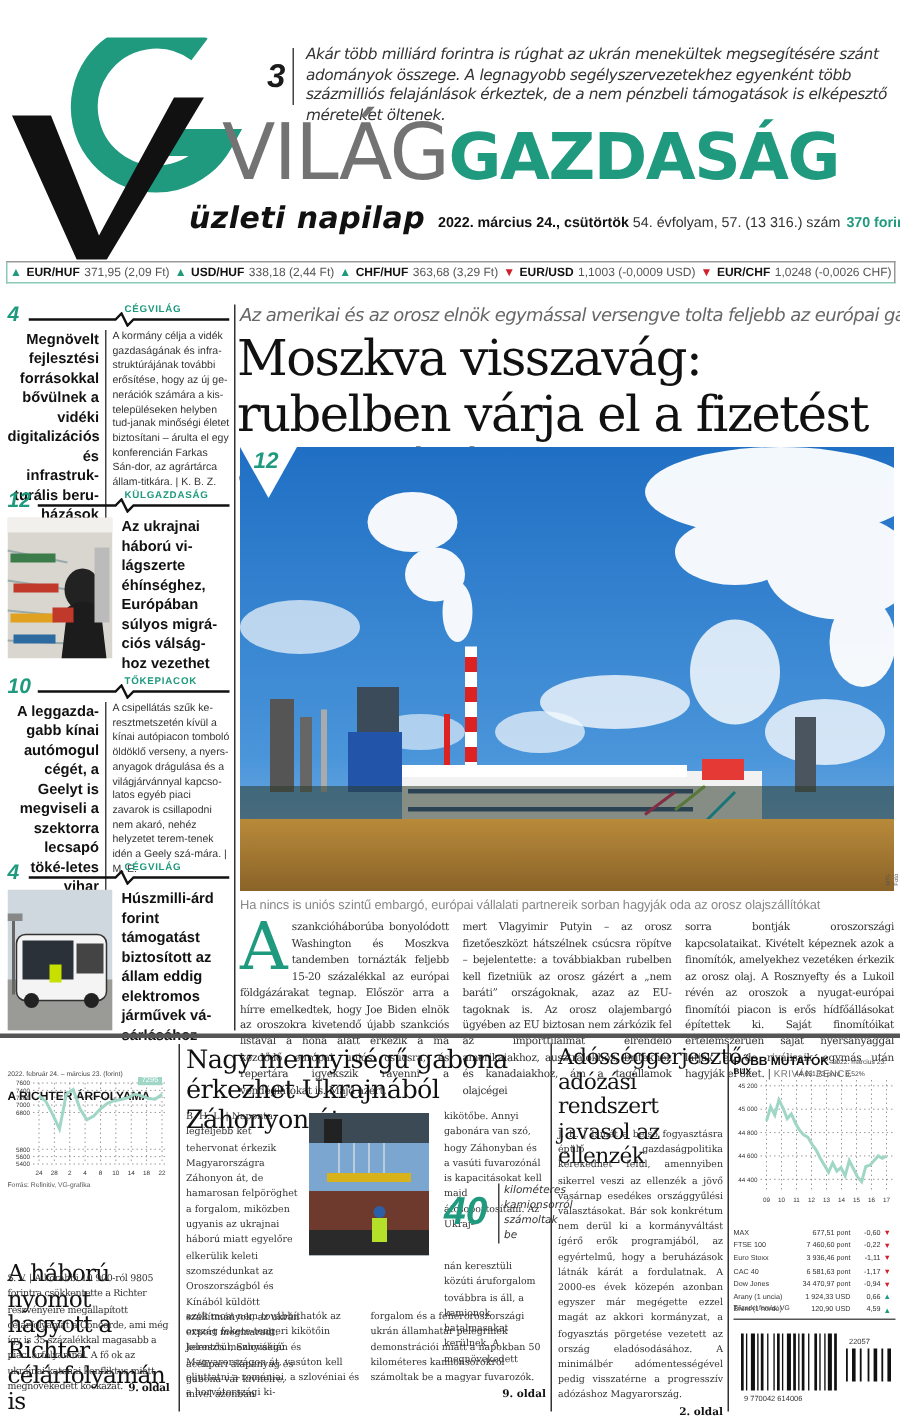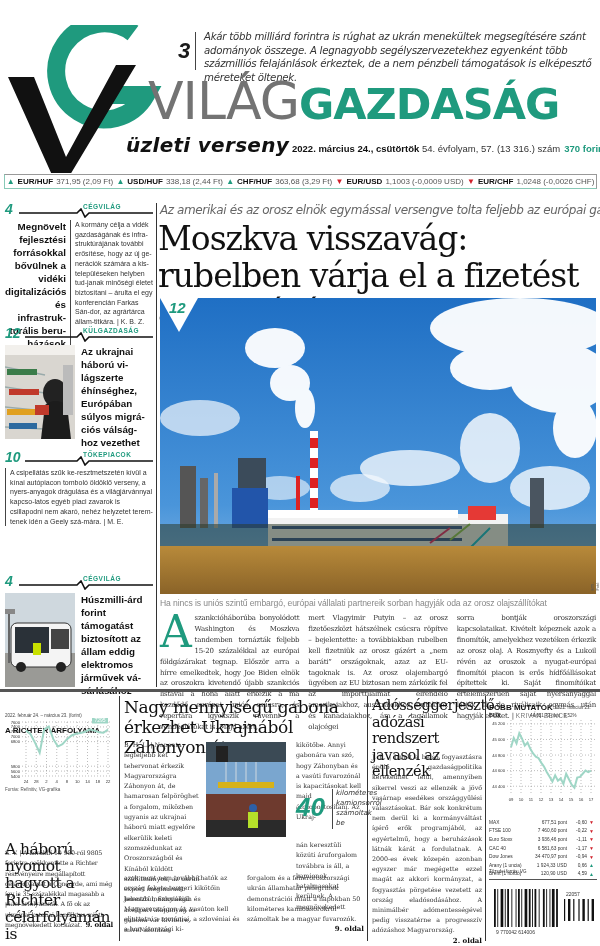--- a/index.html
+++ b/index.html
@@ -101,21 +101,21 @@
 <body>
 
 <svg class="abs logo-svg" viewBox="0 0 160 148">
   <path d="M125 8 A48 48 0 1 0 138 70 L100 70" fill="none" stroke="#1f9a7e" stroke-width="18"></path>
   <path d="M0 52 L26 52 L58 132 L108 40 L128 40 L62 150 L44 150 Z" fill="#111"></path>
 </svg>
 <div class="abs teaser-num">3</div>
 <div class="abs teaser-bar"></div>
 <div class="abs teaser-text">Akár több milliárd forintra is rúghat az ukrán menekültek megsegítésére szánt adományok összege. A legnagyobb segélyszervezetekhez egyenként több százmilliós felajánlások érkeztek, de a nem pénzbeli támogatások is elképesztő méreteket öltenek.</div>
 <div class="abs brand"><span class="vilag">VILÁG</span><span class="gazd">GAZDASÁG</span></div>
-<div class="abs tagline">üzleti verseny</div>
+<div class="abs tagline">üzleti napilap</div>
 <div class="abs dateline"><b>2022. március 24., csütörtök</b> <span>54. évfolyam, 57. (13 316.) szám</span><span class="price">370 forint</span></div>
 
 <div class="abs fx-bar">
   <div class="fx-item">
       <span class="up">▲</span>
       <b>EUR/HUF</b>
       <span class="v">371,95 (2,09 Ft)</span>
     </div>
   <div class="fx-item">
       <span class="up">▲</span>
@@ -187,20 +187,21 @@
   </div>
   <div style="height:124px;">
     <div class="sec-head">
       <span class="num">10</span>
       <svg width="134" height="10" style="left:20px">
           <path d="M0 5 L52 5 L56 1 L60 9 L64 5 L128 5" stroke="#111" stroke-width="1.6" fill="none"></path>
         </svg>
       <span class="label">TŐKEPIACOK</span>
     </div>
     <div class="brief">
+      <div class="h">A leggazda-gabb kínai autómogul cégét, a Geelyt is megviseli a szektorra lecsapó töké-letes vihar</div>
       <div class="b">A csipellátás szűk ke-resztmetszetén kívül a kínai autópiacon tomboló öldöklő verseny, a nyers-anyagok drágulása és a világjárvánnyal kapcso-latos egyéb piaci zavarok is csillapodni nem akaró, nehéz helyzetet terem-tenek idén a Geely szá-mára. | M. E.</div>
     </div>
   </div>
   <div style="height:112px;">
     <div class="sec-head">
       <span class="num">4</span>
       <svg width="134" height="10">
           <path d="M0 5 L58 5 L62 1 L66 9 L70 5 L134 5" stroke="#111" stroke-width="1.6" fill="none"></path>
         </svg>
       <span class="label">CÉGVILÁG</span>

